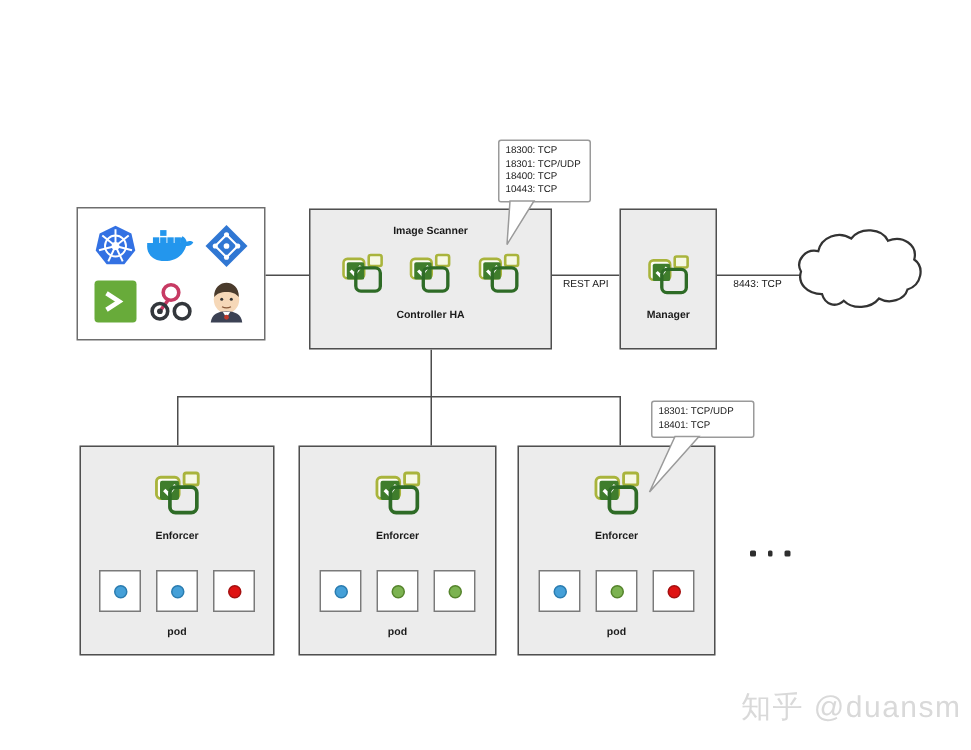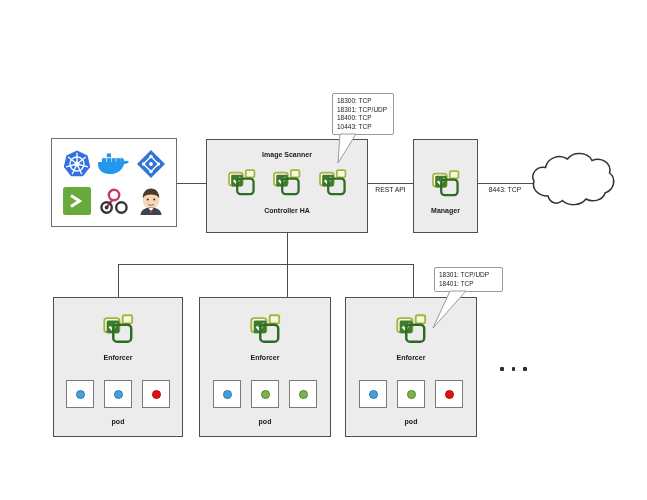--- a/index.html
+++ b/index.html
@@ -246,14 +246,15 @@
     </div>
     <div class="box-label" style="top:120px">pod</div>
   </div>
 
   <div class="more-dots" style="left:500px;top:367px">
     <span></span>
       <span></span>
       <span></span>
   </div>
 
+  <div class="watermark">知乎 @duansm</div>
 
 </div>
 
 </body></html>

